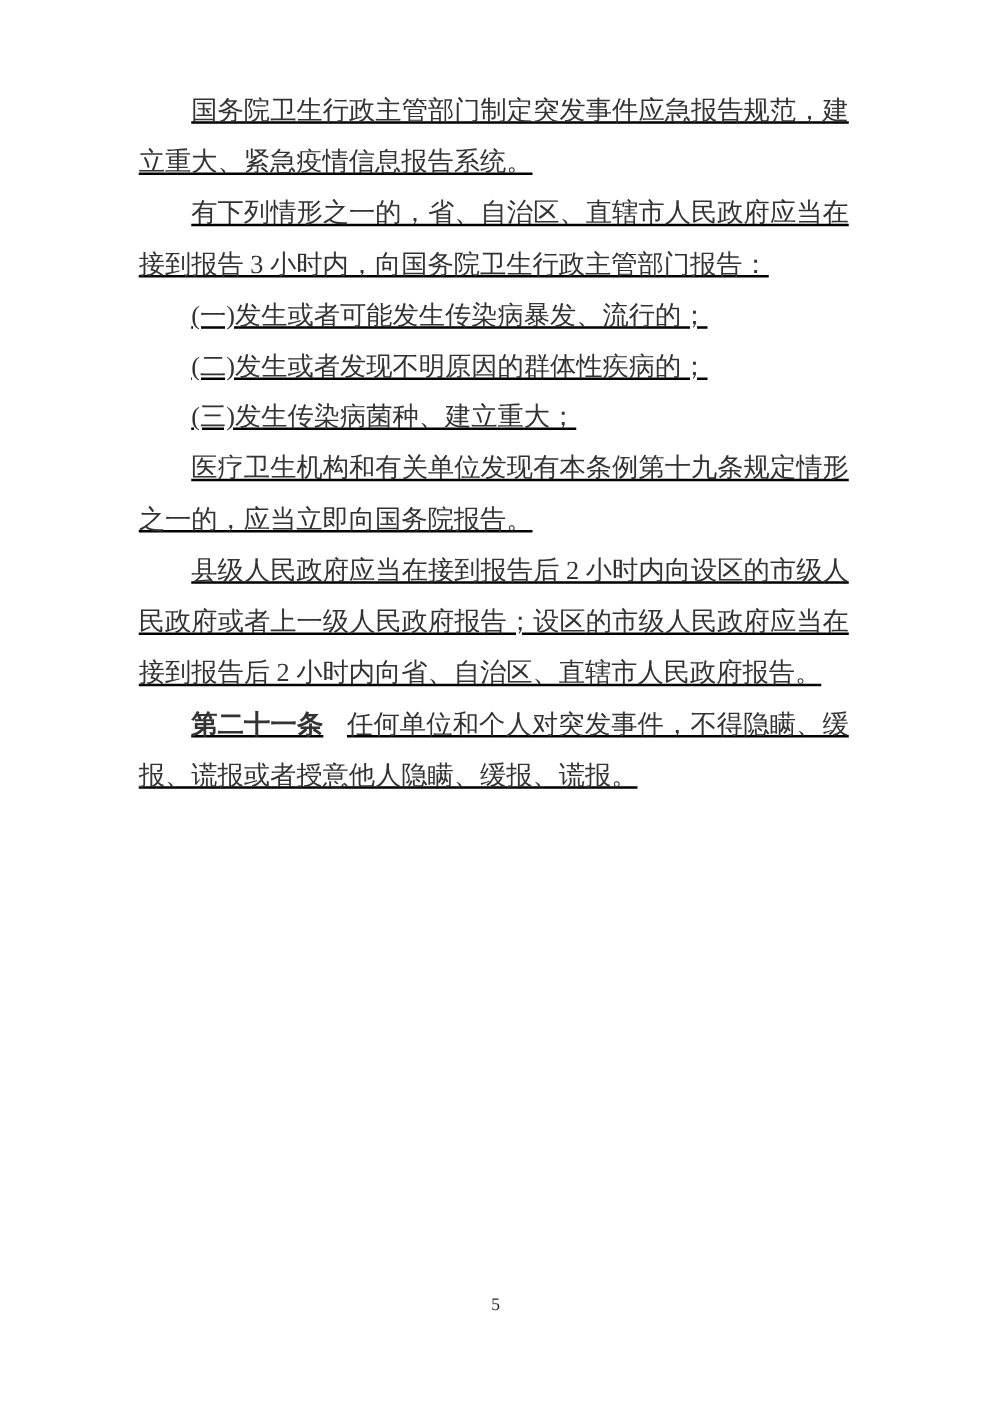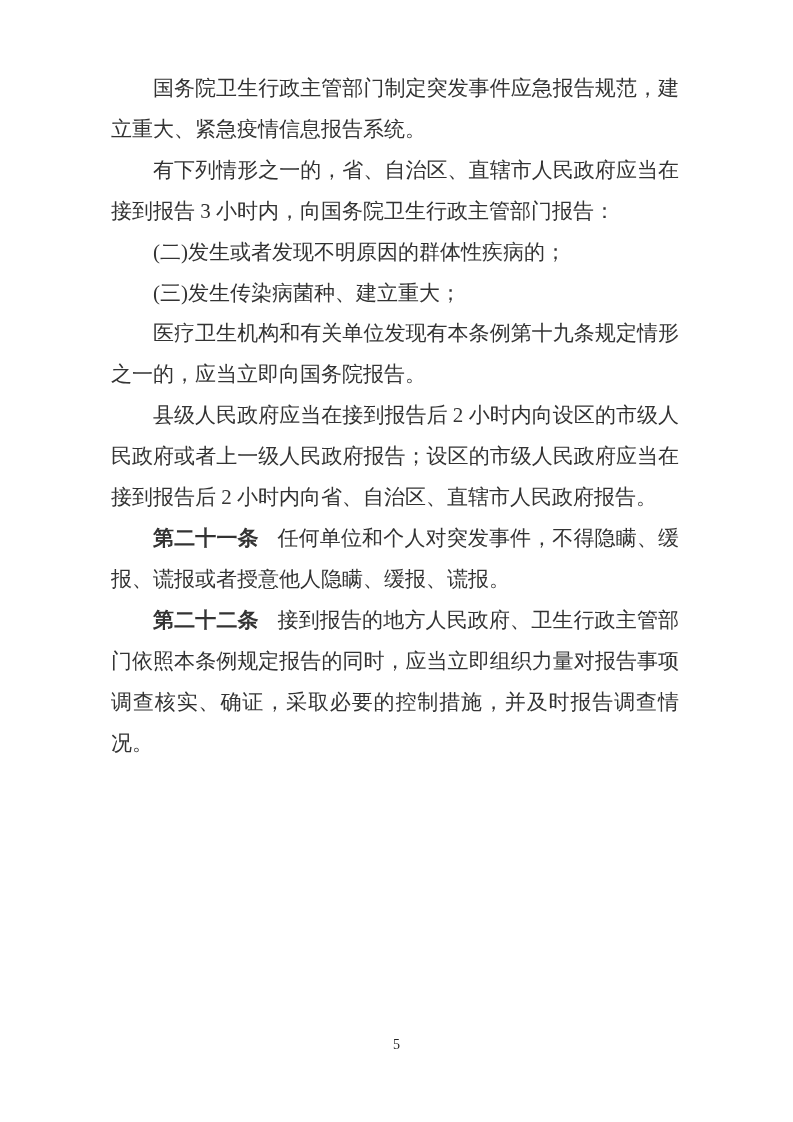--- a/index.html
+++ b/index.html
@@ -17,20 +17,21 @@
   .page {
     position: absolute;
     inset: 0;
     background: #ffffff;
   }
   .content {
     position: absolute;
     left: 111px;
     top: 68px;
     width: 568px;
+    text-decoration: underline;
   }
   .para {
     margin: 0;
     padding: 0;
     font-size: 21px;
     line-height: 40.9px;
     color: #333333;
     text-align: justify;
     text-indent: 2em;
     word-break: break-all;
@@ -57,31 +58,31 @@
 </head>
 <body>
 
 <div class="page">
   <div class="content">
 
     <p class="para"><span>国务院卫生行政主管部门制定突发事件应急报告规范，建立重大、紧急疫情信息报告系统。</span></p>
 
     <p class="para"><span>有下列情形之一的，省、自治区、直辖市人民政府应当在接到报告 3 小时内，向国务院卫生行政主管部门报告：</span></p>
 
+    <p class="para"><span>(一)发生或者可能发生传染病暴发、流行的；</span></p>
 
     <p class="para"><span>(二)发生或者发现不明原因的群体性疾病的；</span></p>
 
     <p class="para"><span>(三)发生传染病菌种、建立重大；</span></p>
 
 
     <p class="para"><span>医疗卫生机构和有关单位发现有本条例第十九条规定情形之一的，应当立即向国务院报告。</span></p>
 
 
     <p class="para"><span>县级人民政府应当在接到报告后 2 小时内向设区的市级人民政府或者上一级人民政府报告；设区的市级人民政府应当在接到报告后 2 小时内向省、自治区、直辖市人民政府报告。</span></p>
 
     <p class="para"><b class="lead">第二十一条</b><span>任何单位和个人对突发事件，不得隐瞒、缓报、谎报或者授意他人隐瞒、缓报、谎报。</span></p>
 
-    <p class="para"><b class="lead">第二十二条</b><span>接到报告的地方人民政府、卫生行政主管部门依照本条例规定报告的同时，应当立即组织力量对报告事项调查核实、确证，采取必要的控制措施，并及时报告调查情况。</span></p>
 
   </div>
 
   <div class="footer">5</div>
 </div>
 
 </body></html>

